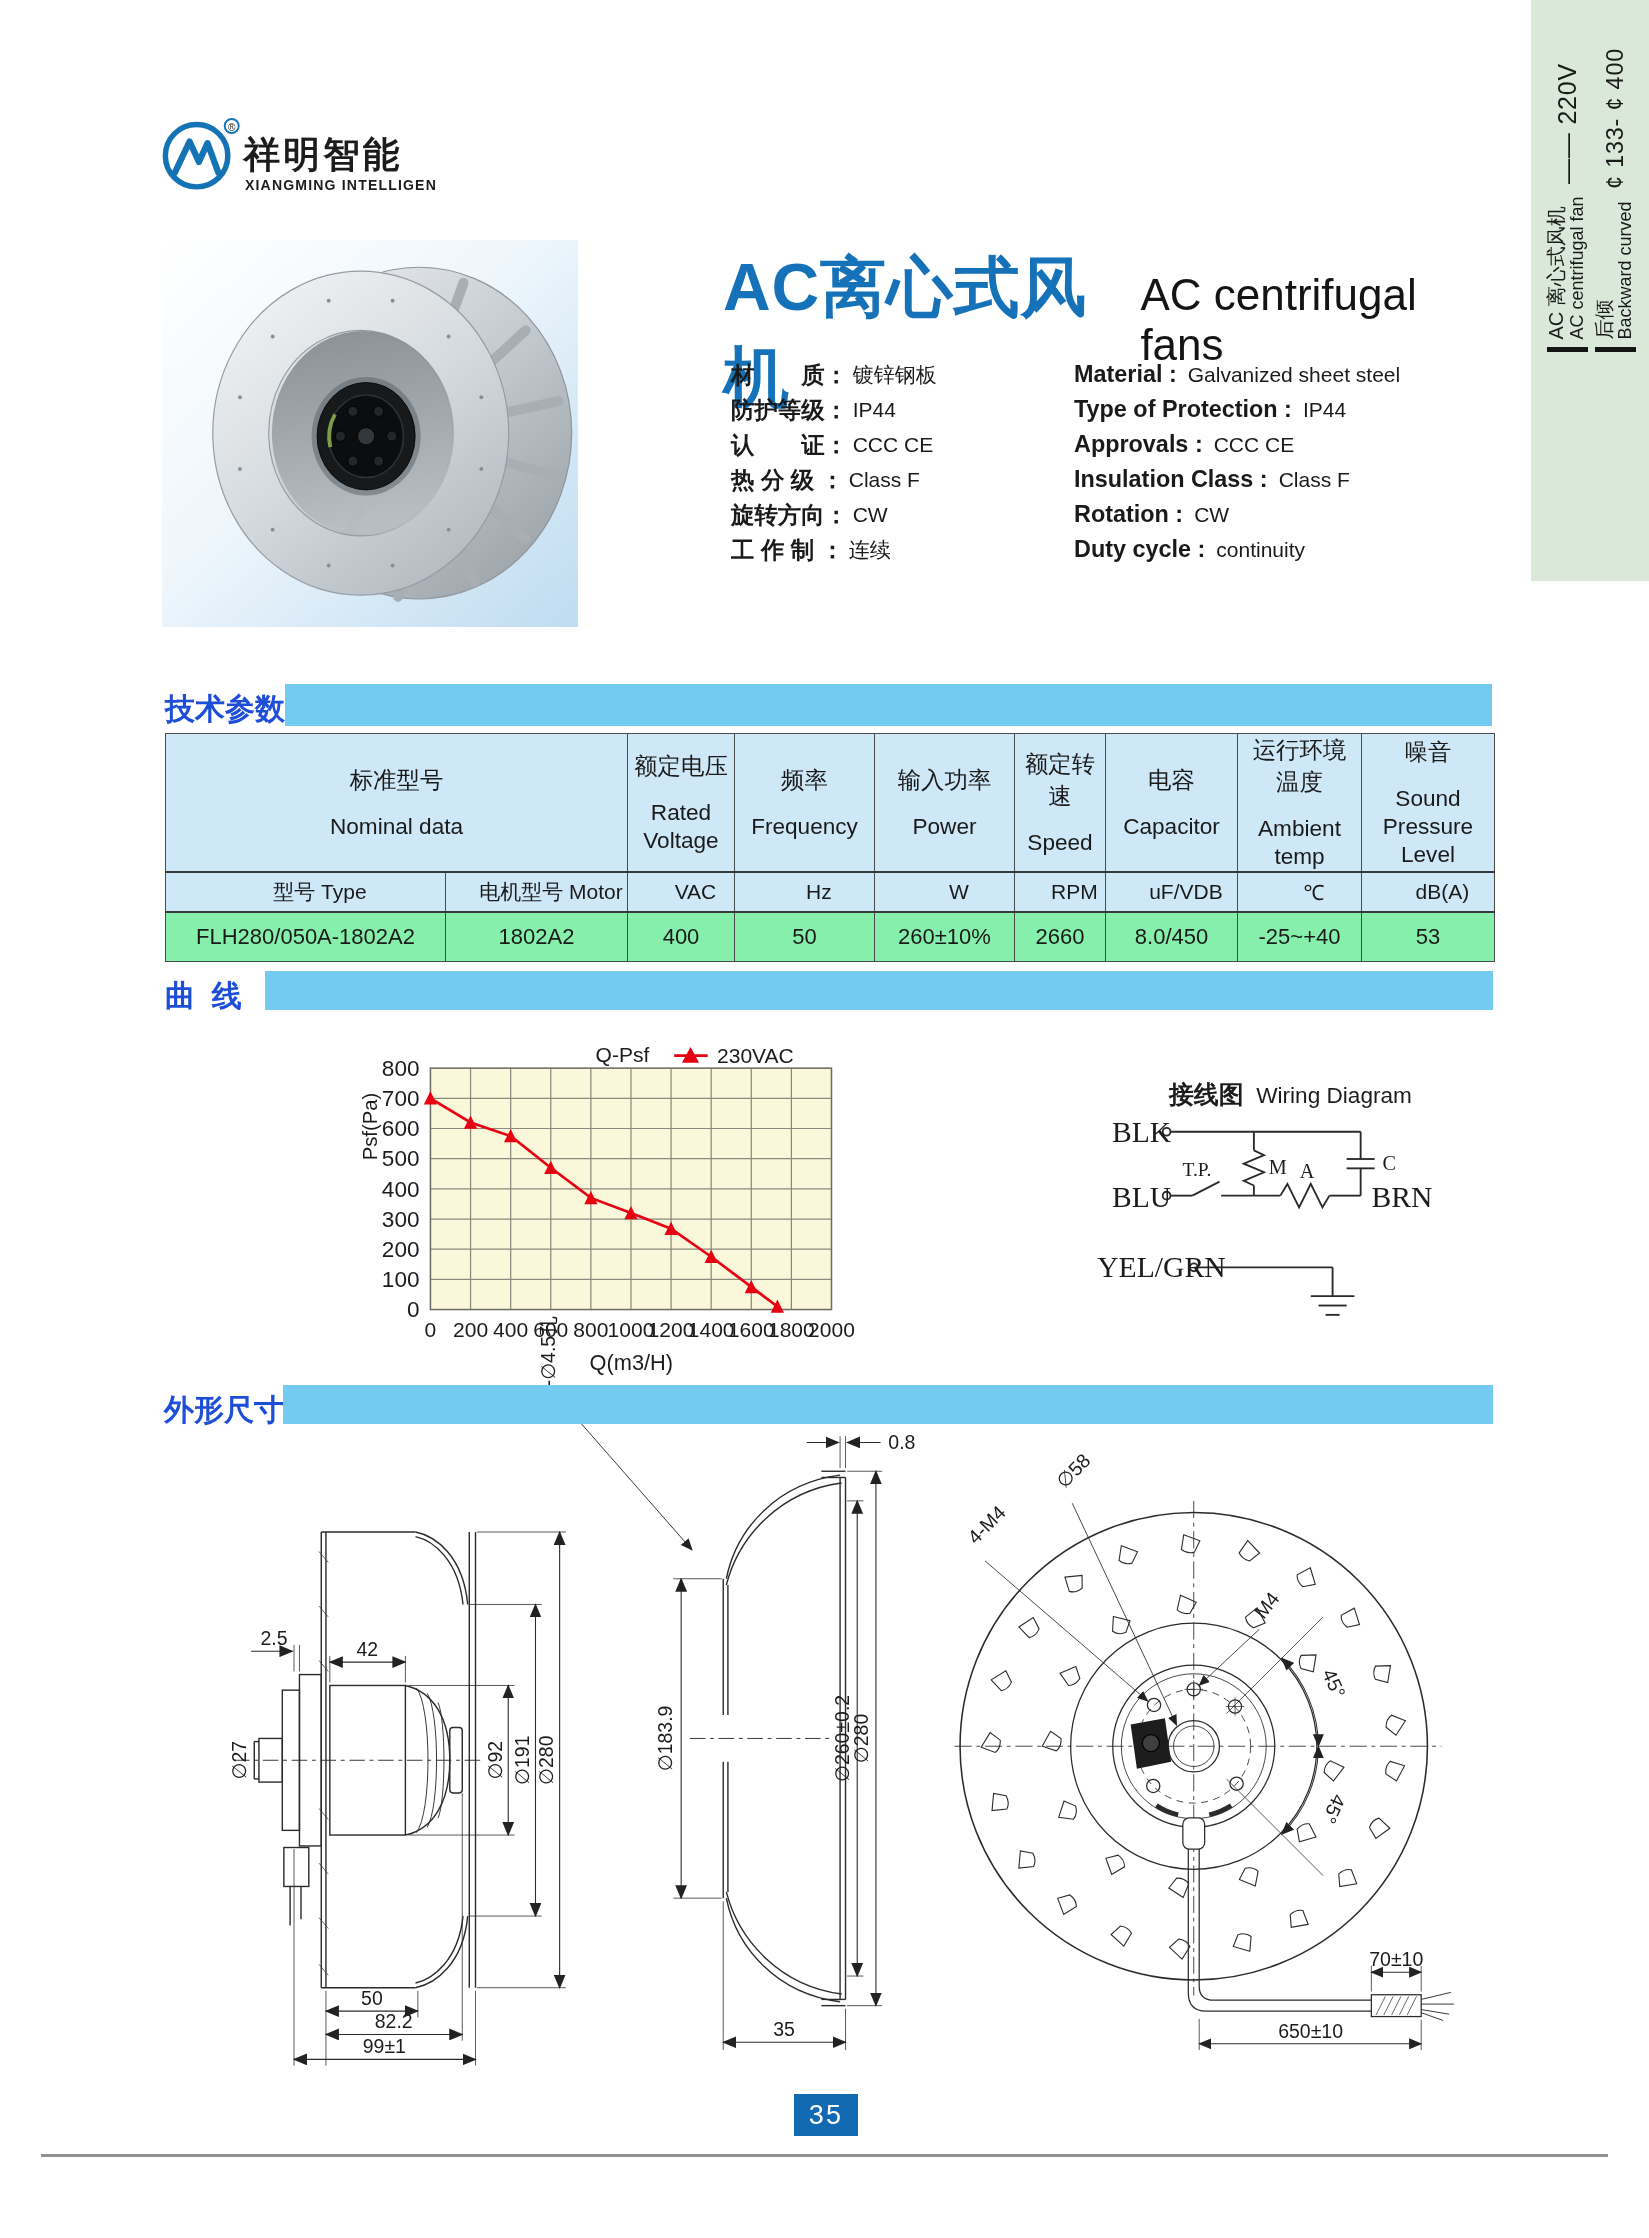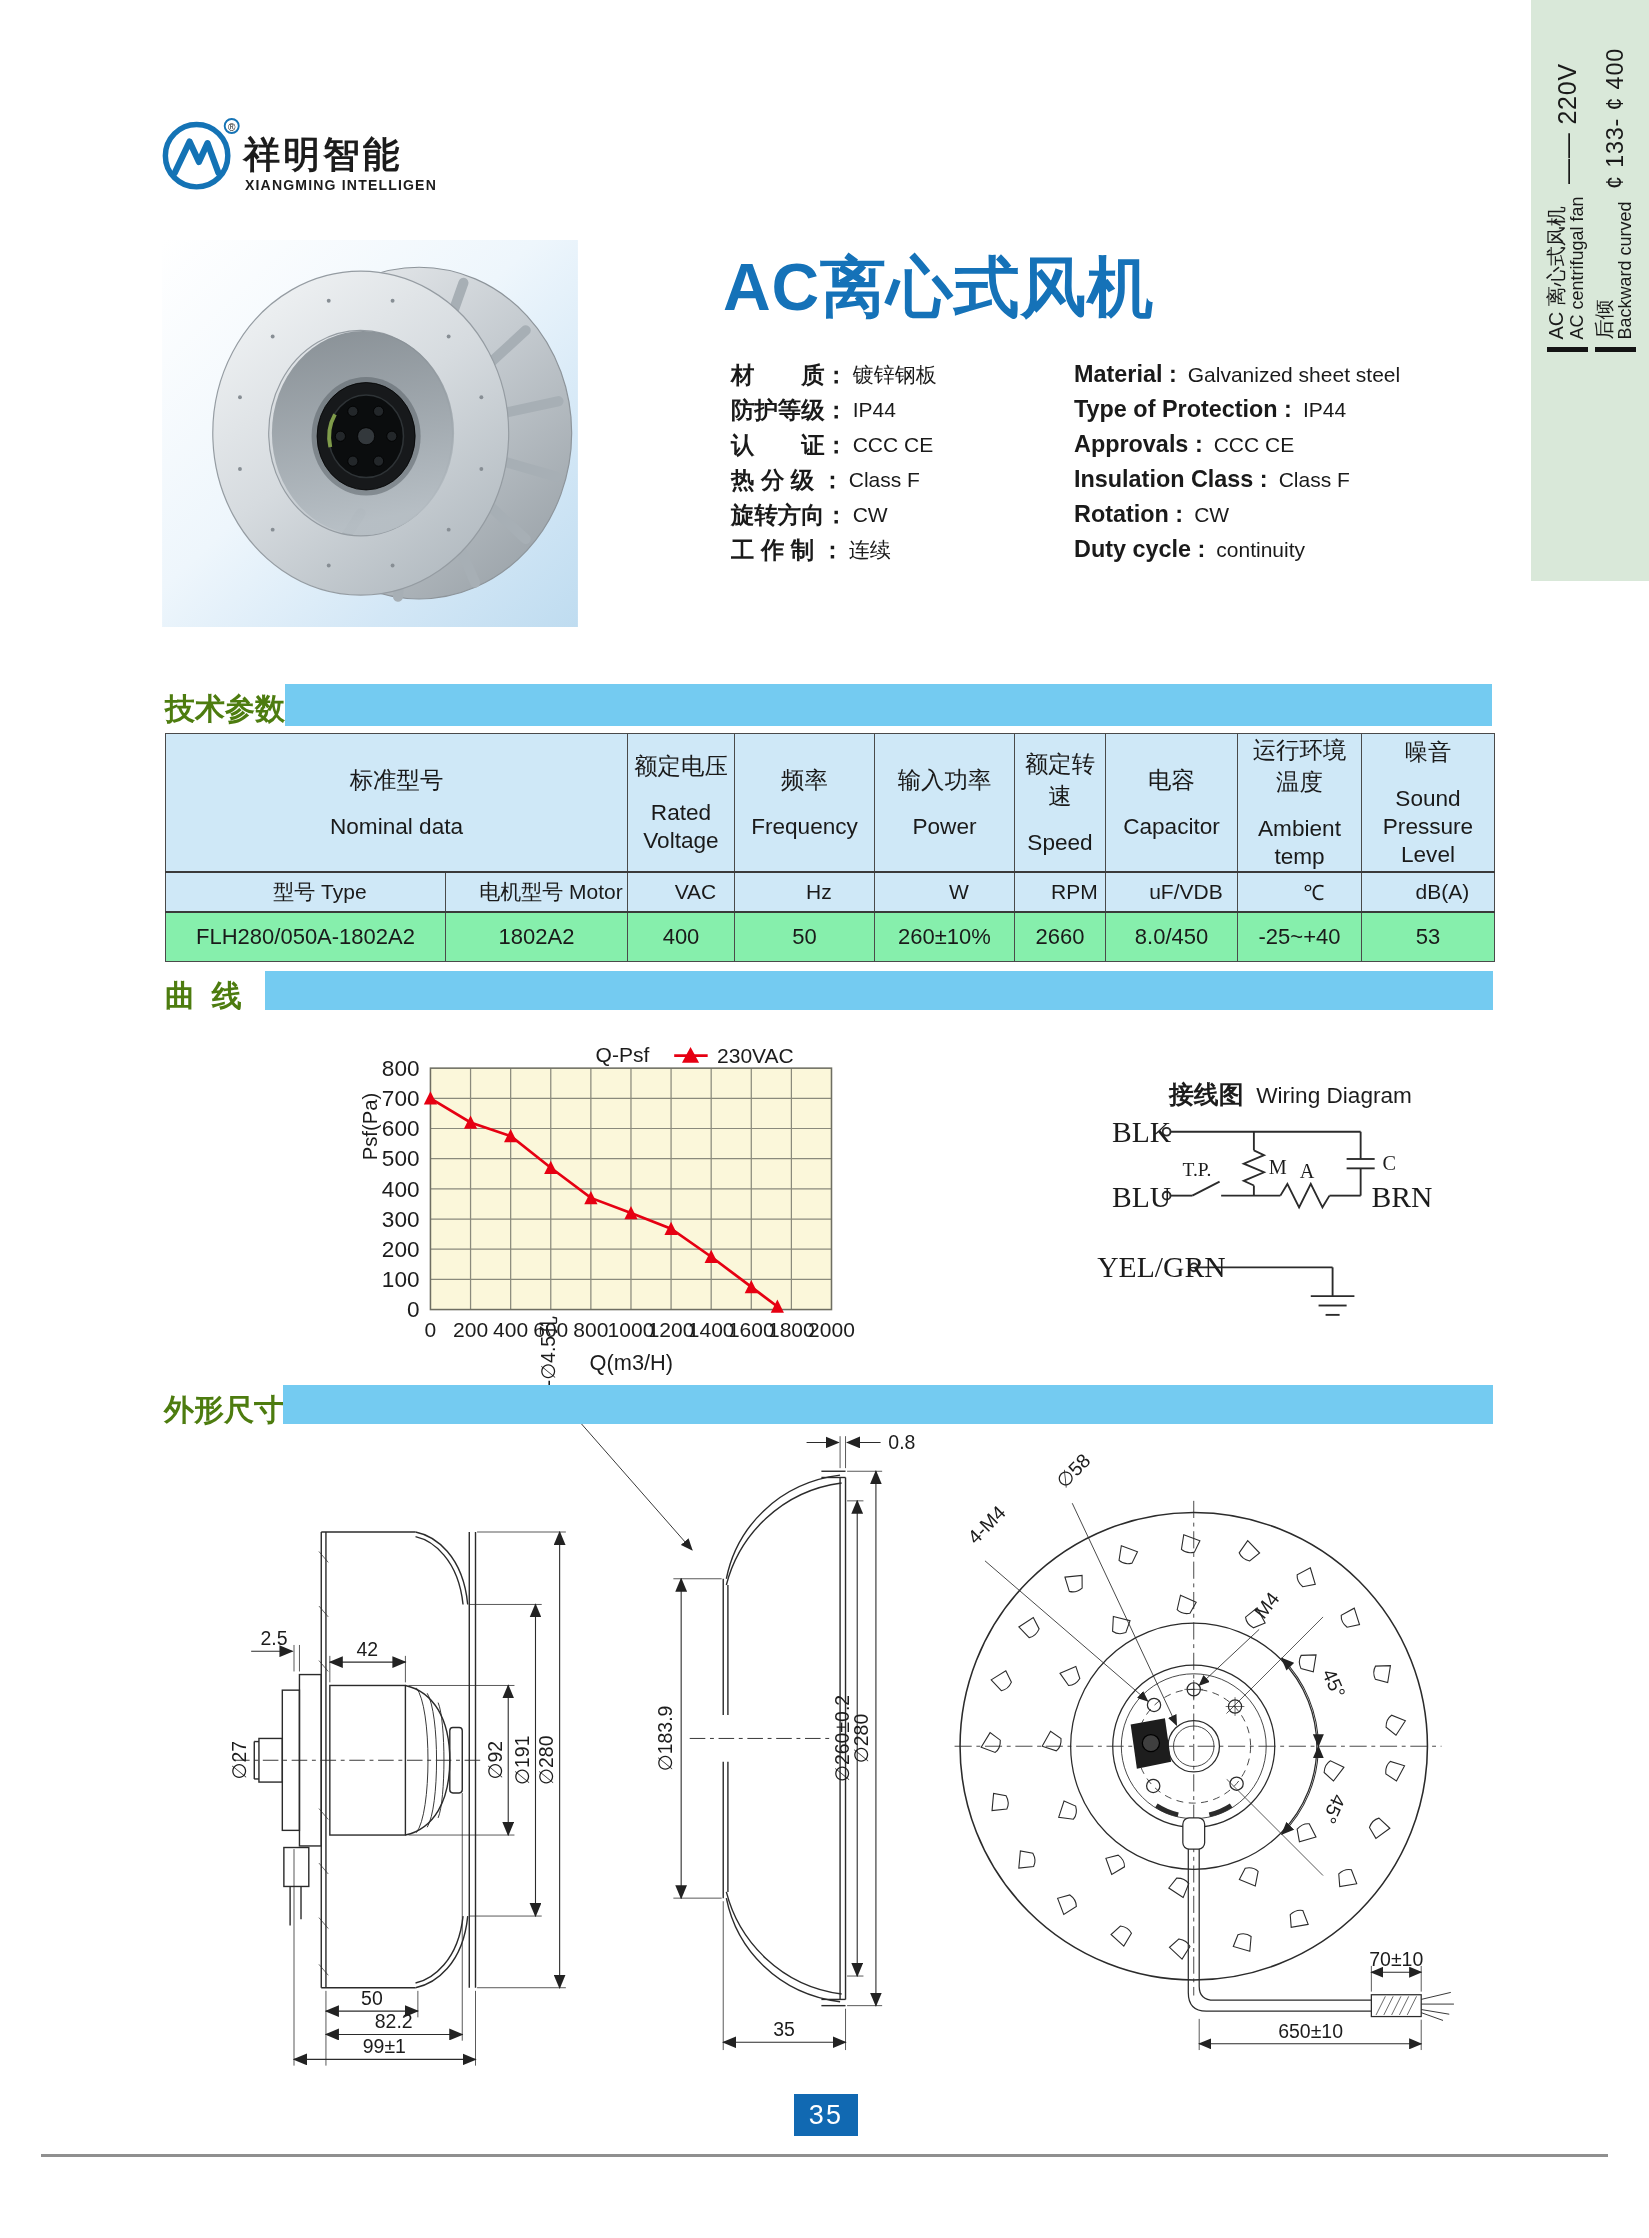--- a/index.html
+++ b/index.html
@@ -24,21 +24,21 @@
   .spec-list{left:725px;top:357px;width:779px;}
   .spec-row{display:flex;height:35px;align-items:center;}
   .cn-group{width:343px;display:flex;align-items:center;margin-left:6px;}
   .cnl{font-weight:700;font-size:23.4px;white-space:pre;}
   .cnv{font-size:21px;margin-left:4.7px;}
   .en-group{display:flex;align-items:baseline;}
   .enl{font-weight:700;font-size:23.4px;white-space:pre;}
   .env{font-size:21px;margin-left:11px;}
 
   
-  .sec-label{font-size:30px;font-weight:800;color:#4d7c0f;white-space:pre;}
+  .sec-label{font-size:30px;font-weight:800;color:#1d4ed8;white-space:pre;}
   .sec-bar{background:#74cbf1;}
 
   
   .ptable{border-collapse:collapse;table-layout:fixed;background:#fff;border:1.6px solid #4a4a4a;}
   .ptable th,.ptable td{border:1.2px solid #4a4a4a;text-align:center;vertical-align:middle;font-weight:normal;padding:0 3.1px;}
   .ptable tr.h1 th{background:#cfe8f7;height:128px;}
   .ptable tr.h2 th{background:#cfe8f7;height:38px;font-size:21px;border-bottom:2.3px solid #3a3a3a;border-top:2.3px solid #3a3a3a;padding-left:32px;}
   .ptable tr.dr td{height:48px;font-size:22px;background:#86efac;}
   .hcell{display:flex;flex-direction:column;justify-content:center;gap:17px;}
   .hcn{font-size:23.4px;} .hen{font-size:22.6px;line-height:1.25;}
@@ -152,20 +152,21 @@
         <circle cx="278" cy="220" r="6.5"></circle>
   </g>
   <circle cx="262" cy="252" r="11" fill="#33383c" stroke="#000"></circle>
   <path d="M216,266 A50,55 0 0 1 222,224" fill="none" stroke="#8aa84f" stroke-width="5" opacity="0.9"></path>
 </svg>
 </div>
 
 <div class="abs title-wrap">
   <div class="t1">
     <span class="t1-cn">AC离心式风机</span>
+    <span class="t1-en">AC centrifugal fans</span>
   </div>
 </div>
 
 <div class="abs spec-list">
   <div class="spec-row">
     <div class="cn-group">
         <span class="cnl">材　　质：</span>
         <span class="cnv">镀锌钢板</span>
       </div>
     <div class="en-group">

